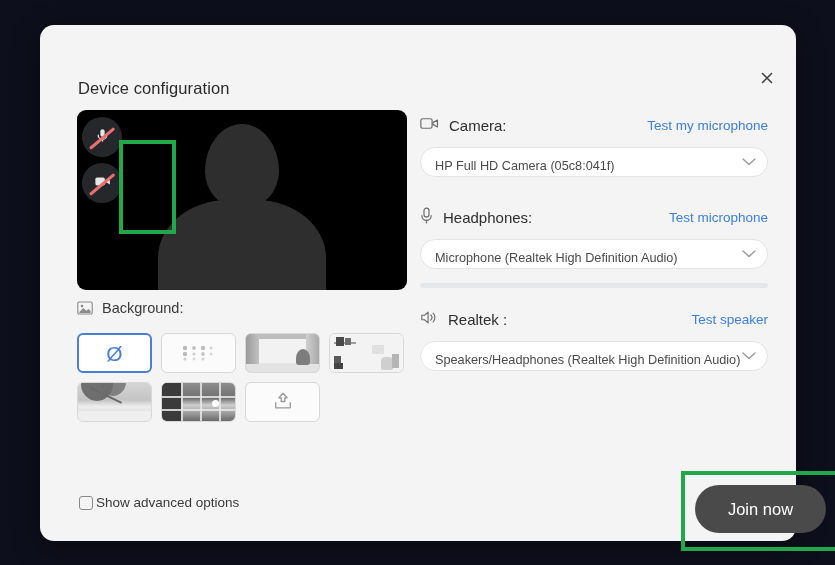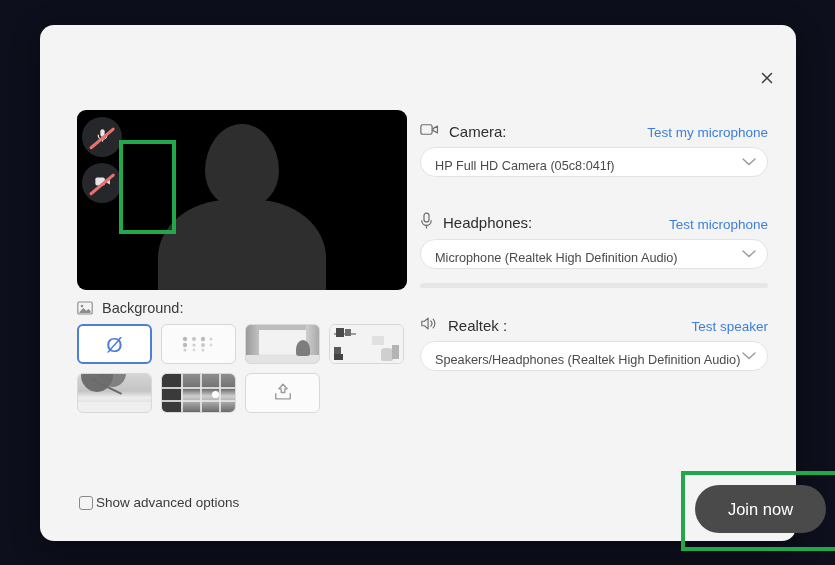--- a/index.html
+++ b/index.html
@@ -89,21 +89,21 @@
     border: 4px solid #22a84a;
     pointer-events: none;
   }
   #annot-media { left: 79px; top: 115px; width: 57px; height: 94px; }
   #annot-join  { left: 641px; top: 446px; width: 159px; height: 80px; }
 
   
   #bg-section { position: absolute; left: 37px; top: 275px; width: 340px; }
   .section-head {
     display: flex; align-items: center; gap: 9px;
-    font-size: 14.5px; color: #3a3a3a; margin-bottom: 8px;
+    font-size: 14.5px; color: #3a3a3a; margin-bottom: 17px;
   }
   .section-head .ico { display:flex; align-items:center; }
 
   #bg-grid { display: flex; flex-wrap: wrap; gap: 9px; width: 327px; }
   .bg-thumb {
     width: 75px; height: 40px;
     border-radius: 6px;
     border: 1px solid #d8d8d8;
     background: #fbfbfb;
     overflow: hidden; position: relative;
@@ -179,21 +179,21 @@
   }
   #advanced .box {
     width: 14px; height: 14px; border: 1.4px solid #8a8a8a;
     border-radius: 3px; background: #f4f4f4;
   }
 
   
   #right-col { position: absolute; left: 380px; top: 85px; width: 348px; }
   .dev-row { margin-bottom: 3px; }
   .dev-head {
-    display: flex; align-items: flex-end; justify-content: space-between;
+    display: flex; align-items: center; justify-content: space-between;
     height: 30px;
     gap: 9px;
   }
   .dev-head .left {
     display: flex; align-items: center; gap: 10px;
     font-size: 15px; color: #2e2e2e;
   }
   .dev-head .test {
     font-size: 13.5px; color: #3b7edb; cursor: pointer; white-space: nowrap;
   }
@@ -223,20 +223,21 @@
     border: none; border-radius: 26px;
     font-size: 16.5px; font-family: "Liberation Sans", sans-serif;
     cursor: pointer;
   }
 </style>
 </head>
 <body>
 
 <div id="dialog">
 
+  <div id="dialog-title">Device configuration</div>
 
   <button id="close-btn">
     <span>
       <svg width="14" height="14" viewBox="0 0 14 14">
         <path d="M2.5 2.5 L11.5 11.5 M11.5 2.5 L2.5 11.5" stroke="#3b3b3b" stroke-width="1.5" stroke-linecap="round" fill="none"></path>
       </svg>
     </span>
   </button>
 
   <div id="preview">

